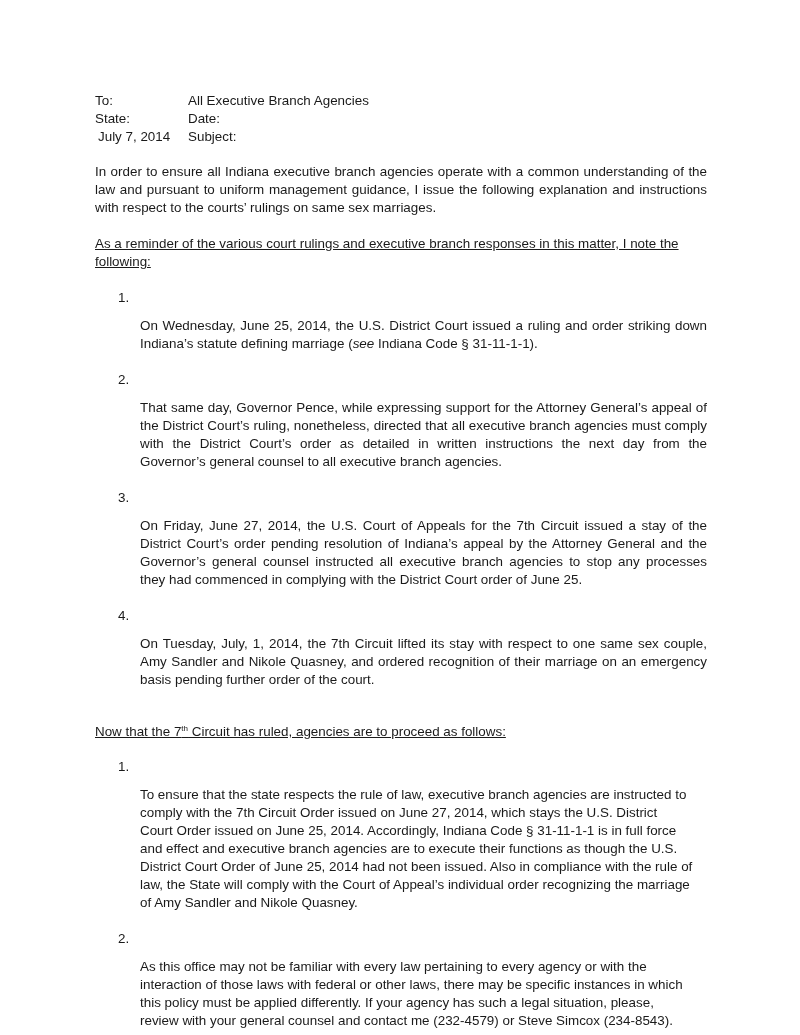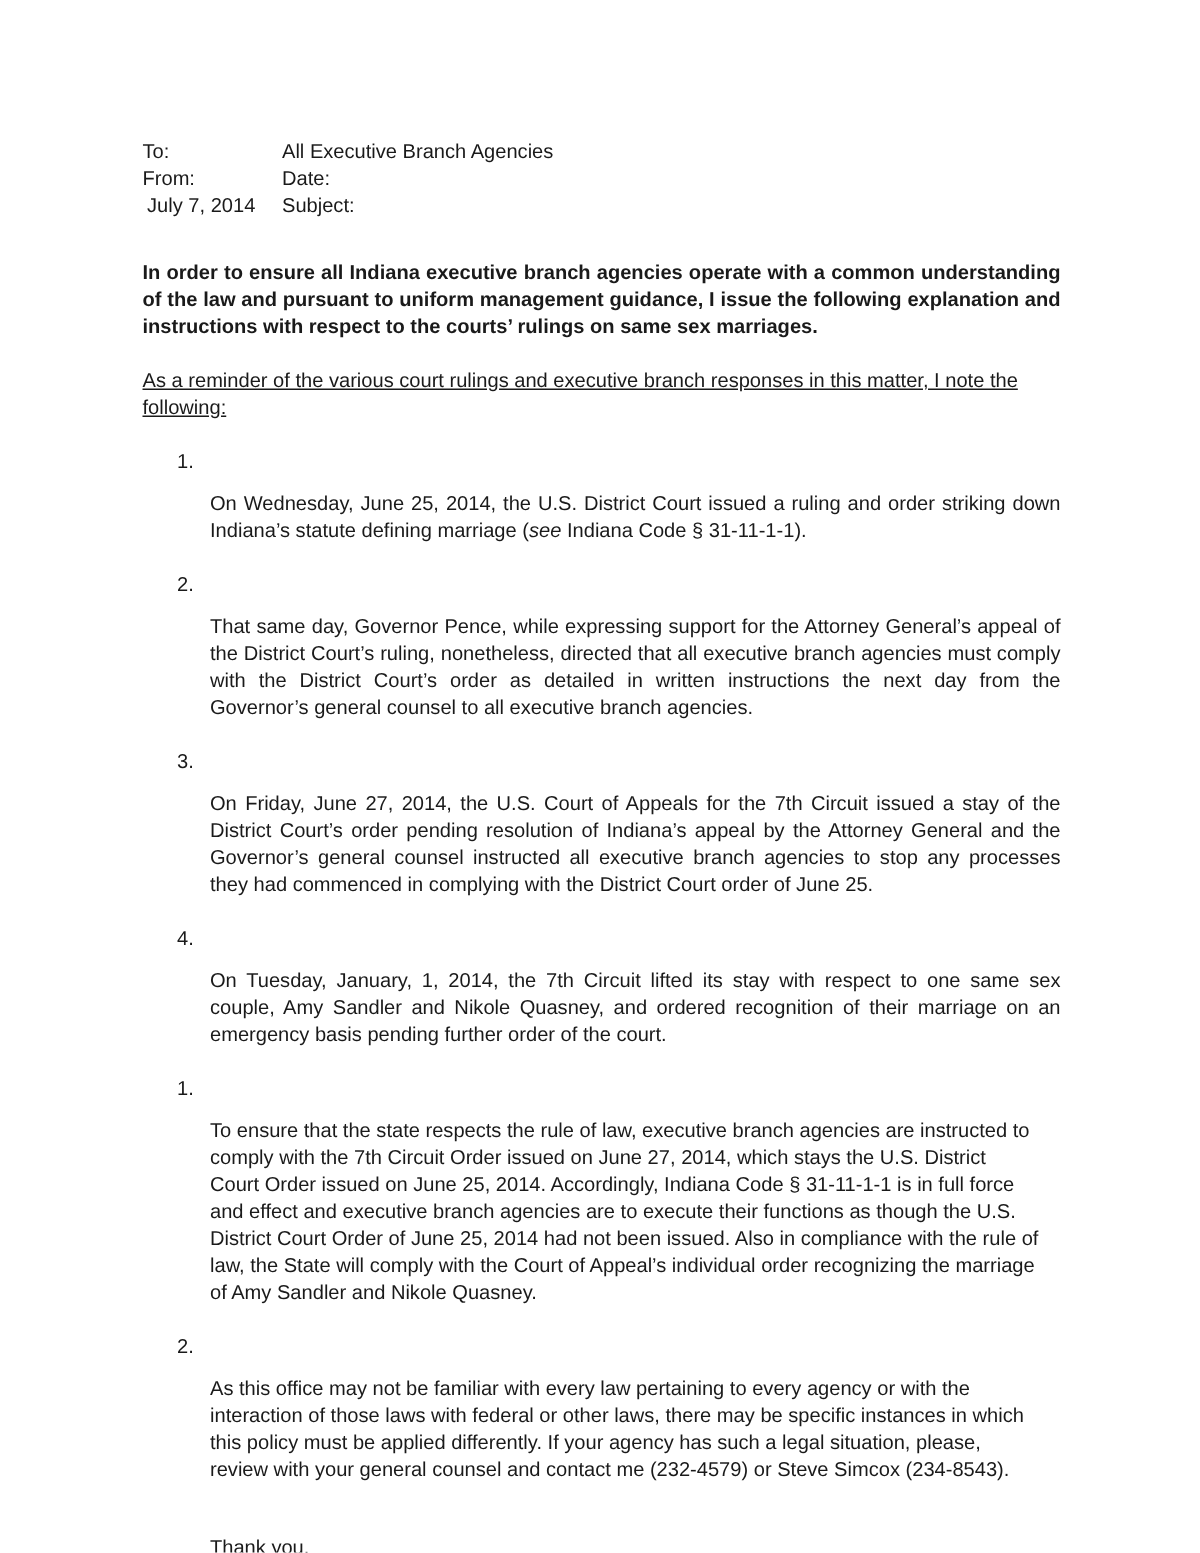--- a/index.html
+++ b/index.html
@@ -27,23 +27,22 @@
       display: grid;
       grid-template-columns: 93px 1fr;
       row-gap: 0;
     }
     .memo-header .label, .memo-header .value {
       height: 18px;
       white-space: nowrap;
     }
     .memo-header .value.date { padding-left: 3px; }
     .intro {
-      margin-top: 27px;
+      margin-top: 17px;
       text-align: justify;
-      font-weight: bold;
     }
     .section-heading {
       margin-top: 18px;
       text-decoration: underline;
     }
     .section-heading.second {
       margin-top: 34px;
     }
     .section-heading sup {
       font-size: 8px;
@@ -79,21 +78,21 @@
     em { font-style: italic; }
   </style>
 </head>
 <body>
 
 <div class="page">
 
   <div class="memo-header">
     <div class="label">To:</div>
     <div class="value">All Executive Branch Agencies</div>
-    <div class="label">From:</div>
+    <div class="label">State:</div>
     <div class="label">Date:</div>
     <div class="value date">July 7, 2014</div>
     <div class="label">Subject:</div>
   </div>
 
   <p class="intro" style="margin-bottom:0">In order to ensure all Indiana executive branch agencies operate with a common understanding of the law and pursuant to uniform management guidance, I issue the following explanation and instructions with respect to the courts’ rulings on same sex marriages.</p>
 
   <div class="section-heading">As a reminder of the various court rulings and executive branch responses in this matter, I note the following:</div>
 
   <ol class="memo-list justified">
@@ -104,24 +103,25 @@
     <li>
       <span class="num">2.</span>
       <span class="text">That same day, Governor Pence, while expressing support for the Attorney General’s appeal of the District Court’s ruling, nonetheless, directed that all executive branch agencies must comply with the District Court’s order as detailed in written instructions the next day from the Governor’s general counsel to all executive branch agencies.</span>
     </li>
     <li>
       <span class="num">3.</span>
       <span class="text">On Friday, June 27, 2014, the U.S. Court of Appeals for the 7th Circuit issued a stay of the District Court’s order pending resolution of Indiana’s appeal by the Attorney General and the Governor’s general counsel instructed all executive branch agencies to stop any processes they had commenced in complying with the District Court order of June 25.</span>
     </li>
     <li>
       <span class="num">4.</span>
-      <span class="text">On Tuesday, January, 1, 2014, the 7th Circuit lifted its stay with respect to one same sex couple, Amy Sandler and Nikole Quasney, and ordered recognition of their marriage on an emergency basis pending further order of the court.</span>
+      <span class="text">On Tuesday, July, 1, 2014, the 7th Circuit lifted its stay with respect to one same sex couple, Amy Sandler and Nikole Quasney, and ordered recognition of their marriage on an emergency basis pending further order of the court.</span>
     </li>
   </ol>
 
+  <div class="section-heading second"><span>Now that the 7</span><sup>th</sup><span> Circuit has ruled, agencies are to proceed as follows:</span></div>
 
   <ol class="memo-list ragged">
     <li>
       <span class="num">1.</span>
       <span class="text">To ensure that the state respects the rule of law, executive branch agencies are instructed to comply with the 7th Circuit Order issued on June 27, 2014, which stays the U.S. District Court Order issued on June 25, 2014.  Accordingly, Indiana Code § 31-11-1-1 is in full force and effect and executive branch agencies are to execute their functions as though the U.S. District Court Order of June 25, 2014 had not been issued.  Also in compliance with the rule of law, the State will comply with the Court of Appeal’s individual order recognizing the marriage of Amy Sandler and Nikole Quasney.</span>
     </li>
     <li>
       <span class="num">2.</span>
       <span class="text">As this office may not be familiar with every law pertaining to every agency or with the interaction of those laws with federal or other laws, there may be specific instances in which this policy must be applied differently.  If your agency has such a legal situation, please, review with your general counsel and contact me (232-4579) or Steve Simcox (234-8543).</span>
     </li>

